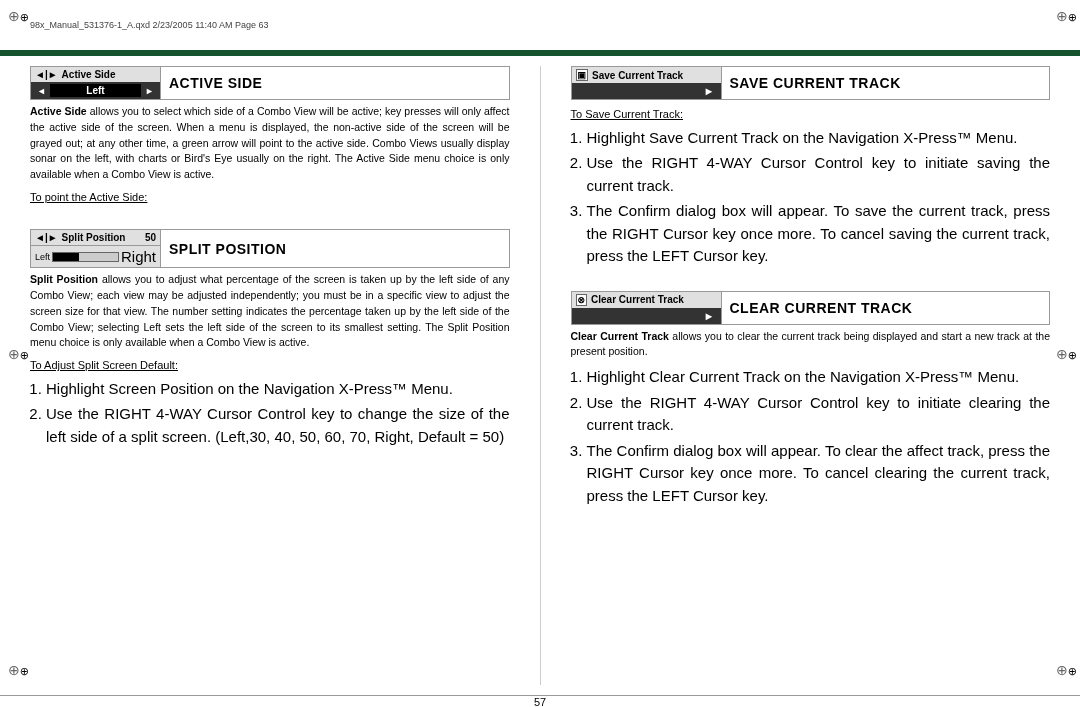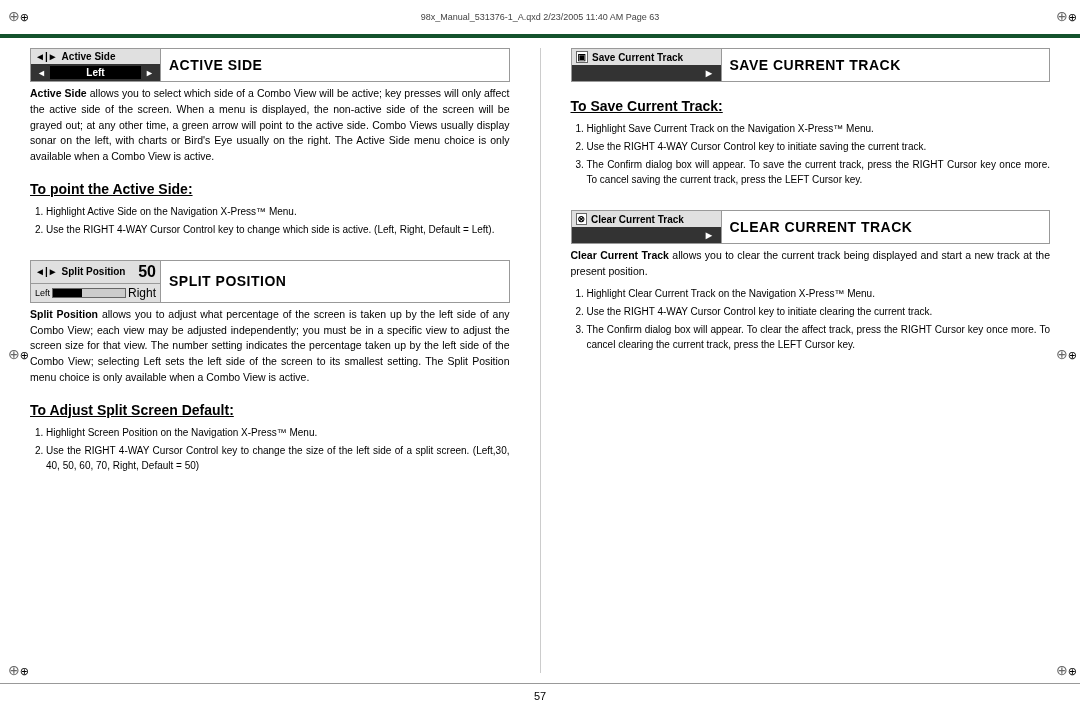--- a/index.html
+++ b/index.html
@@ -19,24 +19,24 @@
       height: 708px;
       background: #fff;
       position: relative;
       display: flex;
       flex-direction: column;
     }
 
     
     .top-header {
       display: flex;
-      justify-content: center;
-      align-items: center;
-      padding: 12px 30px;
-      border-bottom: 4px solid #14532d;
+      justify-content: flex-start;
+      align-items: center;
+      padding: 20px 30px;
+      border-bottom: 6px solid #14532d;
       font-size: 9px;
       color: #444;
     }
 
     
     .main-content {
       display: flex;
       flex: 1;
       padding: 10px 30px 10px 30px;
       gap: 30px;
@@ -129,30 +129,30 @@
       line-height: 1.5;
       text-align: justify;
       color: #000;
     }
 
     .section-body p {
       margin-bottom: 6px;
     }
 
     .subsection-title {
-      font-weight: bold;
+      font-weight: normal;
       text-decoration: underline;
       margin-bottom: 4px;
-      margin-top: 14px;
-      font-size: 14px;
+      margin-top: 6px;
+      font-size: 11px;
     }
 
     .numbered-list {
       padding-left: 16px;
-      font-size: 10px;
+      font-size: 15px;
       line-height: 1.5;
     }
 
     .numbered-list li {
       margin-bottom: 3px;
       text-align: justify;
     }
 
     
     .split-widget {
@@ -167,21 +167,21 @@
       display: flex;
       align-items: center;
       padding: 2px 4px;
       gap: 4px;
       font-size: 10px;
       font-weight: bold;
     }
 
     .split-value {
       margin-left: auto;
-      font-size: 16px;
+      font-size: 10px;
       font-weight: bold;
     }
 
     .split-bar-row {
       display: flex;
       align-items: center;
       background: #e0e0e0;
       border-top: 1px solid #999;
       padding: 2px 4px;
       gap: 2px;
@@ -193,21 +193,21 @@
       height: 10px;
       background: linear-gradient(to right, #000 40%, #ccc 40%);
       border: 1px solid #666;
     }
 
     .split-label-left {
       font-size: 9px;
     }
 
     .split-label-right {
-      font-size: 12px;
+      font-size: 15px;
     }
 
     
     .right-widget-box {
       display: flex;
       flex-direction: column;
       border-right: 1px solid #999;
       background: #e0e0e0;
       min-width: 150px;
     }
@@ -228,21 +228,20 @@
       background: #333;
       color: #fff;
       padding: 2px 6px;
     }
 
     
     .bottom-footer {
       display: flex;
       justify-content: center;
       align-items: center;
-      padding: 6px;
       border-top: 1px solid #999;
       font-size: 11px;
     }
 
     
     .crosshair {
       position: absolute;
       width: 16px;
       height: 16px;
     }
@@ -334,24 +333,20 @@
             </div>
           </div>
           <div class="section-title">ACTIVE SIDE</div>
         </div>
         <div class="section-body">
           <p>
             <span class="bold">Active Side</span>
             <span> allows you to select which side of a Combo View will be active; key presses will only affect the active side of the screen. When a menu is displayed, the non-active side of the screen will be grayed out; at any other time, a green arrow will point to the active side. Combo Views usually display sonar on the left, with charts or Bird's Eye usually on the right. The Active Side menu choice is only available when a Combo View is active.</span>
           </p>
           <div class="subsection-title">To point the Active Side:</div>
-          <ol class="numbered-list">
-            <li>Highlight Active Side on the Navigation X-Press™ Menu.</li>
-            <li>Use the RIGHT 4-WAY Cursor Control key to change which side is active. (Left, Right, Default = Left).</li>
-          </ol>
         </div>
       </div>
 
       <div class="section-group">
         <div class="section-header">
           <div class="split-widget">
             <div class="split-top-row">
               <span class="widget-icon">◄|►</span>
               <span>Split Position</span>
               <span class="split-value">50</span>

